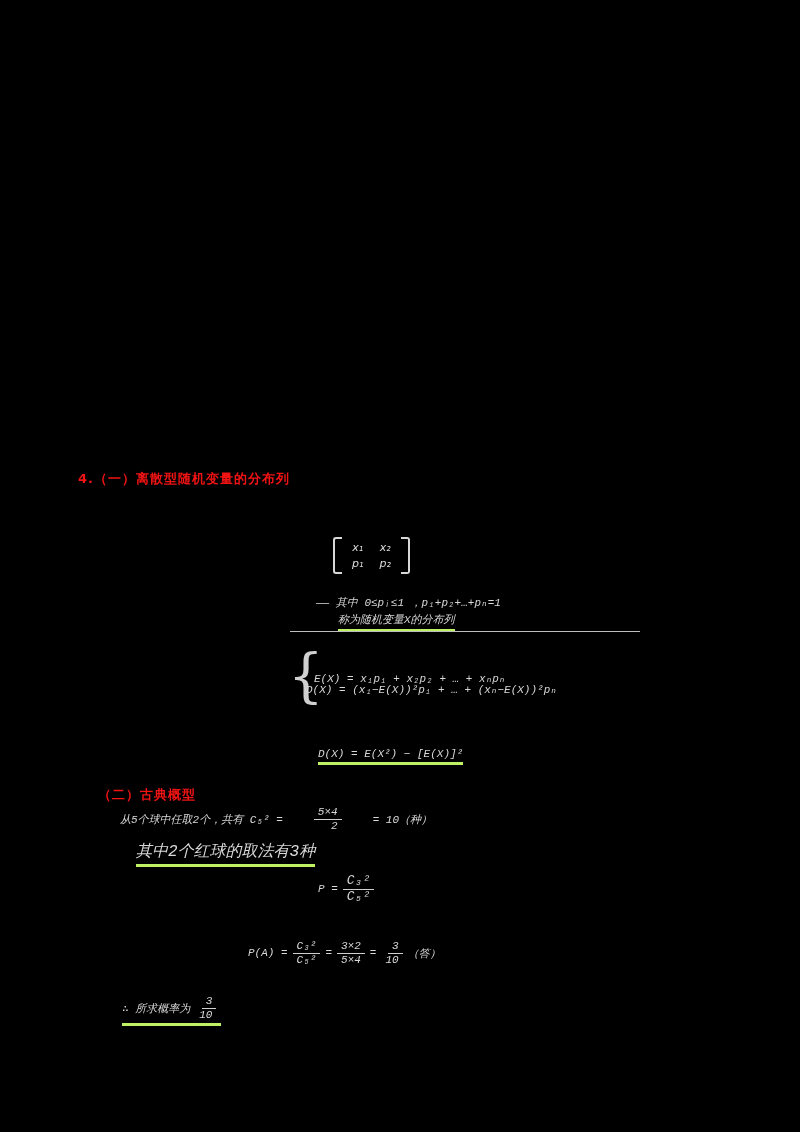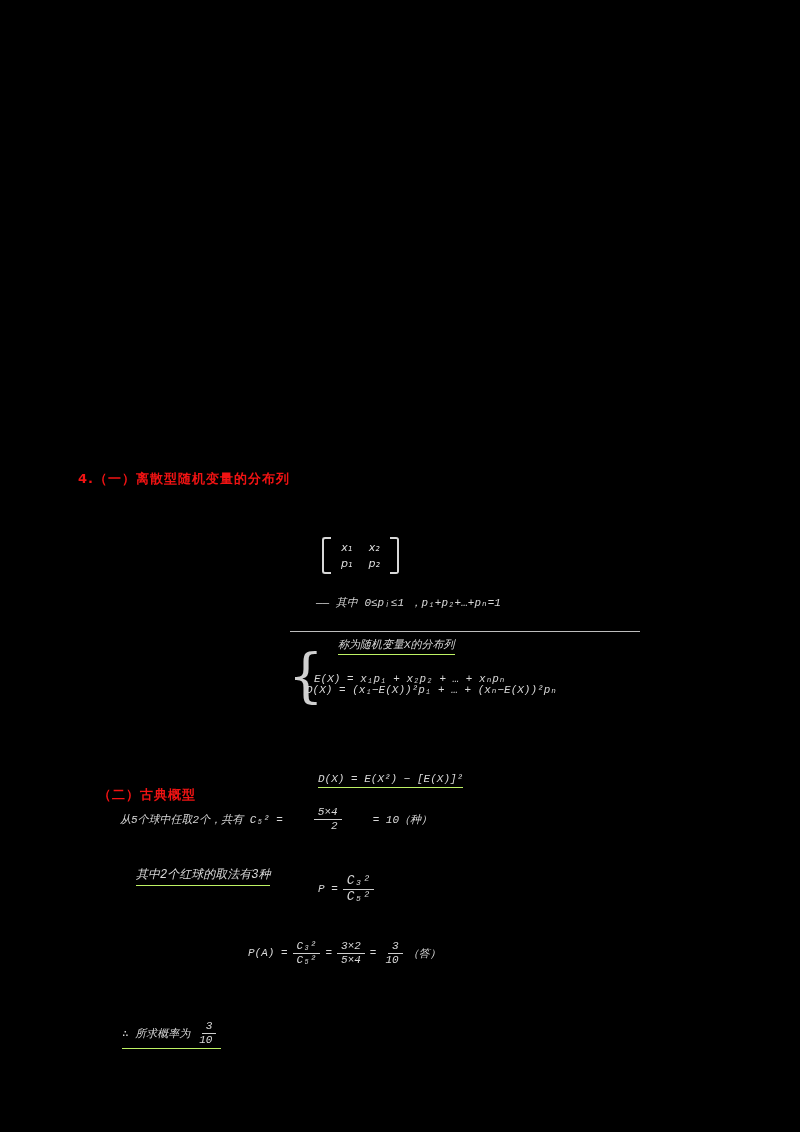--- a/index.html
+++ b/index.html
@@ -20,21 +20,21 @@
     white-space:nowrap;
   }
   .math{
     font-style:italic;
     font-size:11px;
     white-space:nowrap;
     color:#d9d9d9;
     font-family:Liberation Mono, monospace;
   }
   .math-lg{font-size:11px;}
-  .ul{border-bottom:1px solid #bef264;padding-bottom:2px;margin-top:25px;}
+  .ul{border-bottom:3px solid #bef264;padding-bottom:2px;}
   .hr{height:1px;background:#bdbdbd;}
   .row{display:flex;align-items:center;}
   
   .frac{display:inline-flex;flex-direction:column;align-items:flex-end;line-height:1.15;margin:0 5px;vertical-align:middle;}
   .frac .num{padding:0 4px;border-bottom:1px solid #cfcfcf;}
   .frac .den{padding:0 4px;}
   .frac-lg{font-size:13px;}
   
   .matrix{display:flex;align-items:stretch;}
   .mbk{width:7px;}
@@ -43,21 +43,21 @@
   .mgrid{display:grid;grid-template-columns:auto auto;column-gap:16px;row-gap:3px;padding:4px 10px;font-size:11px;font-style:italic;text-align:center;}
   .brace{font-size:56px;font-weight:100;color:#d0d0d0;line-height:1;transform:scaleY(1.05);font-family:"DejaVu Serif", serif;}
 </style>
 </head>
 <body>
 
 <div class="page">
 
   <div class="abs heading-red" style="left:78px;top:470px;">4.（一）离散型随机变量的分布列</div>
 
-  <div class="abs matrix" style="left:322px;top:537px;justify-content:center;">
+  <div class="abs matrix" style="left:333px;top:537px;justify-content:center;">
     <div class="mbk mbk-l"></div>
     <div class="mgrid">
       <span>x₁</span>
       <span>x₂</span>
       <span>p₁</span>
       <span>p₂</span>
     </div>
     <div class="mbk mbk-r"></div>
   </div>
 
@@ -75,21 +75,21 @@
 
   <div class="abs row math" style="left:120px;top:806px;gap:26px;">
     <span>从5个球中任取2个，共有 C₅² =</span>
     <span class="frac">
       <span class="num">5×4</span>
       <span class="den">2</span>
     </span>
     <span>= 10（种）</span>
   </div>
 
-  <div class="abs math ul" style="left:136px;top:841px;font-size:12px;">其中2个红球的取法有3种</div>
+  <div class="abs math ul" style="left:136px;top:841px;font-size:16px;">其中2个红球的取法有3种</div>
 
   <div class="abs row math" style="left:318px;top:874px;">
     <span>P =</span>
     <span class="frac frac-lg">
       <span class="num">C₃²</span>
       <span class="den">C₅²</span>
     </span>
   </div>
 
   <div class="abs row math" style="left:248px;top:940px;">

